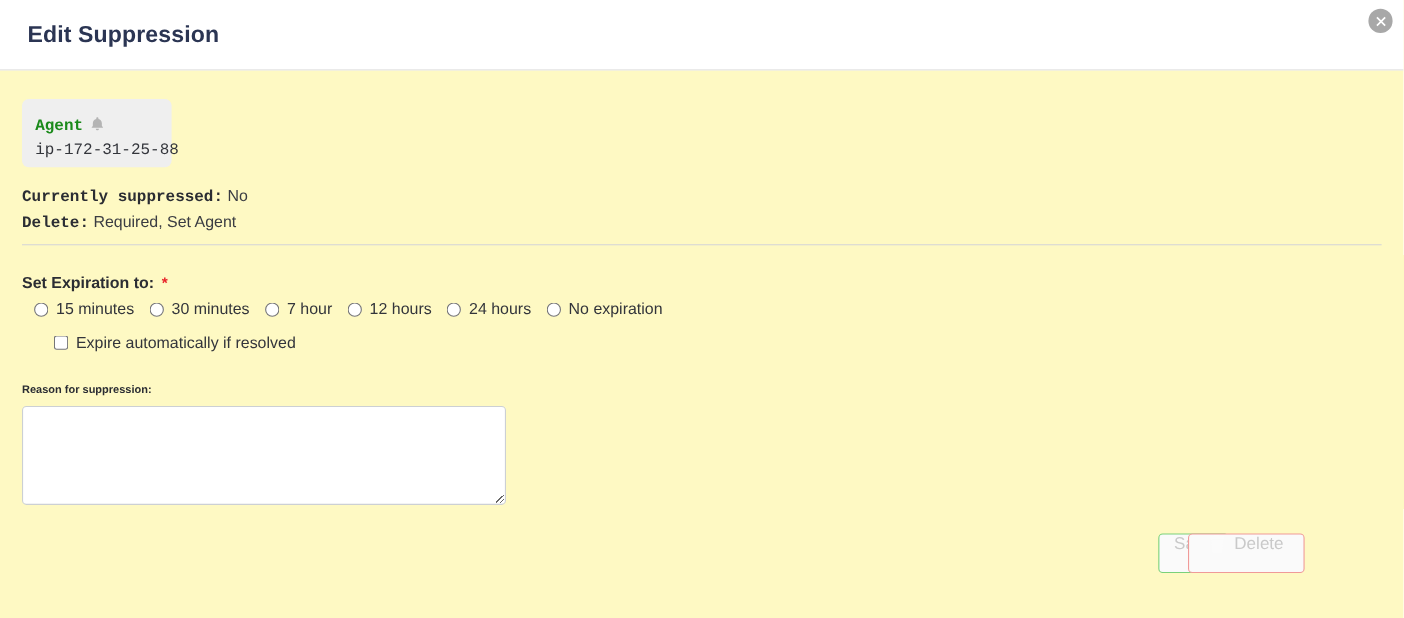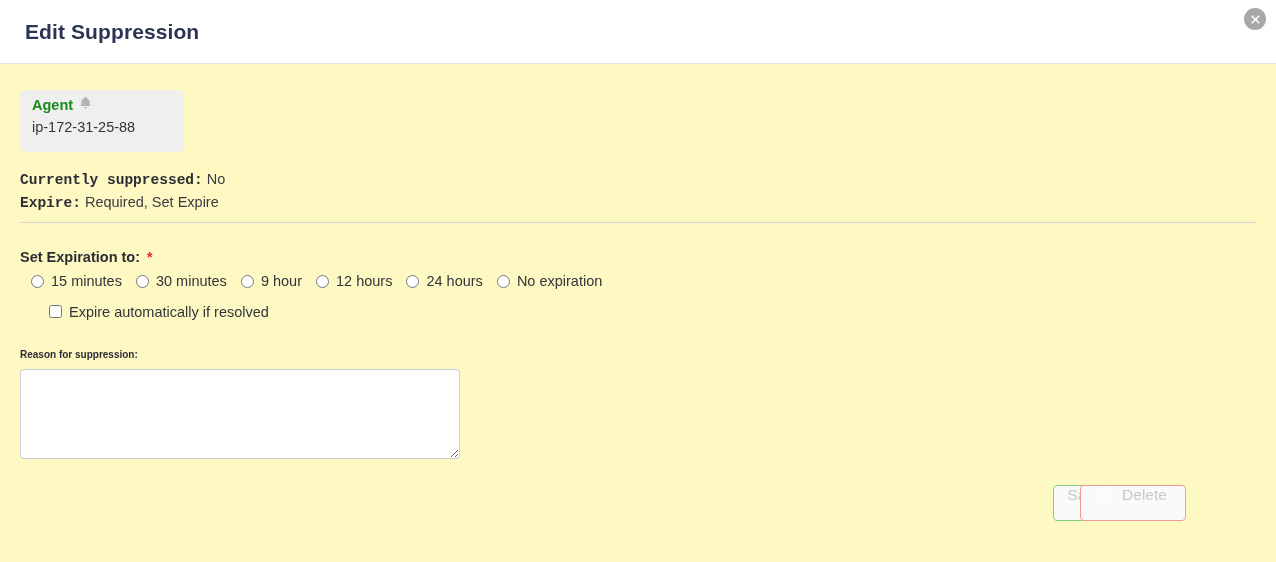--- a/index.html
+++ b/index.html
@@ -52,25 +52,26 @@
     align-items: center;
     justify-content: center;
   }
   .close-btn svg { display: block; }
 
   
   .agent-chip {
     position: absolute;
     left: 20px;
     top: 90px;
-    width: 164px;
+    width: 136px;
     height: 62px;
     background: #efefef;
     border-radius: 6px;
-    padding: 6px 12px 0 12px;
+    padding: 16px 12px 0 12px;
+    font-family: Liberation Mono, monospace;
   }
   .agent-chip-top {
     display: flex;
     align-items: center;
     gap: 6px;
     height: 18px;
   }
   .agent-label {
     font-size: 14.5px;
     font-weight: bold;
@@ -256,43 +257,43 @@
     </div>
     <div class="agent-host">ip-172-31-25-88</div>
   </div>
 
   <div class="status-block">
     <div class="status-row">
       <span class="status-key">Currently suppressed:</span>
       <span class="status-val">No</span>
     </div>
     <div class="status-row">
-      <span class="status-key">Expire:</span>
-      <span class="status-val">Required, Set Expire</span>
+      <span class="status-key">Delete:</span>
+      <span class="status-val">Required, Set Agent</span>
     </div>
   </div>
 
   <div class="divider"></div>
 
   <div class="section-label">
     <span>Set Expiration to:</span><span class="req-star">*</span>
   </div>
 
   <div class="radio-row">
     <label class="radio-item">
       <input type="radio" name="exp" style="">
       <span>15 minutes</span>
     </label>
     <label class="radio-item">
       <input type="radio" name="exp" style="">
       <span>30 minutes</span>
     </label>
     <label class="radio-item">
       <input type="radio" name="exp" style="">
-      <span>9 hour</span>
+      <span>7 hour</span>
     </label>
     <label class="radio-item">
       <input type="radio" name="exp" style="">
       <span>12 hours</span>
     </label>
     <label class="radio-item">
       <input type="radio" name="exp" style="">
       <span>24 hours</span>
     </label>
     <label class="radio-item">

